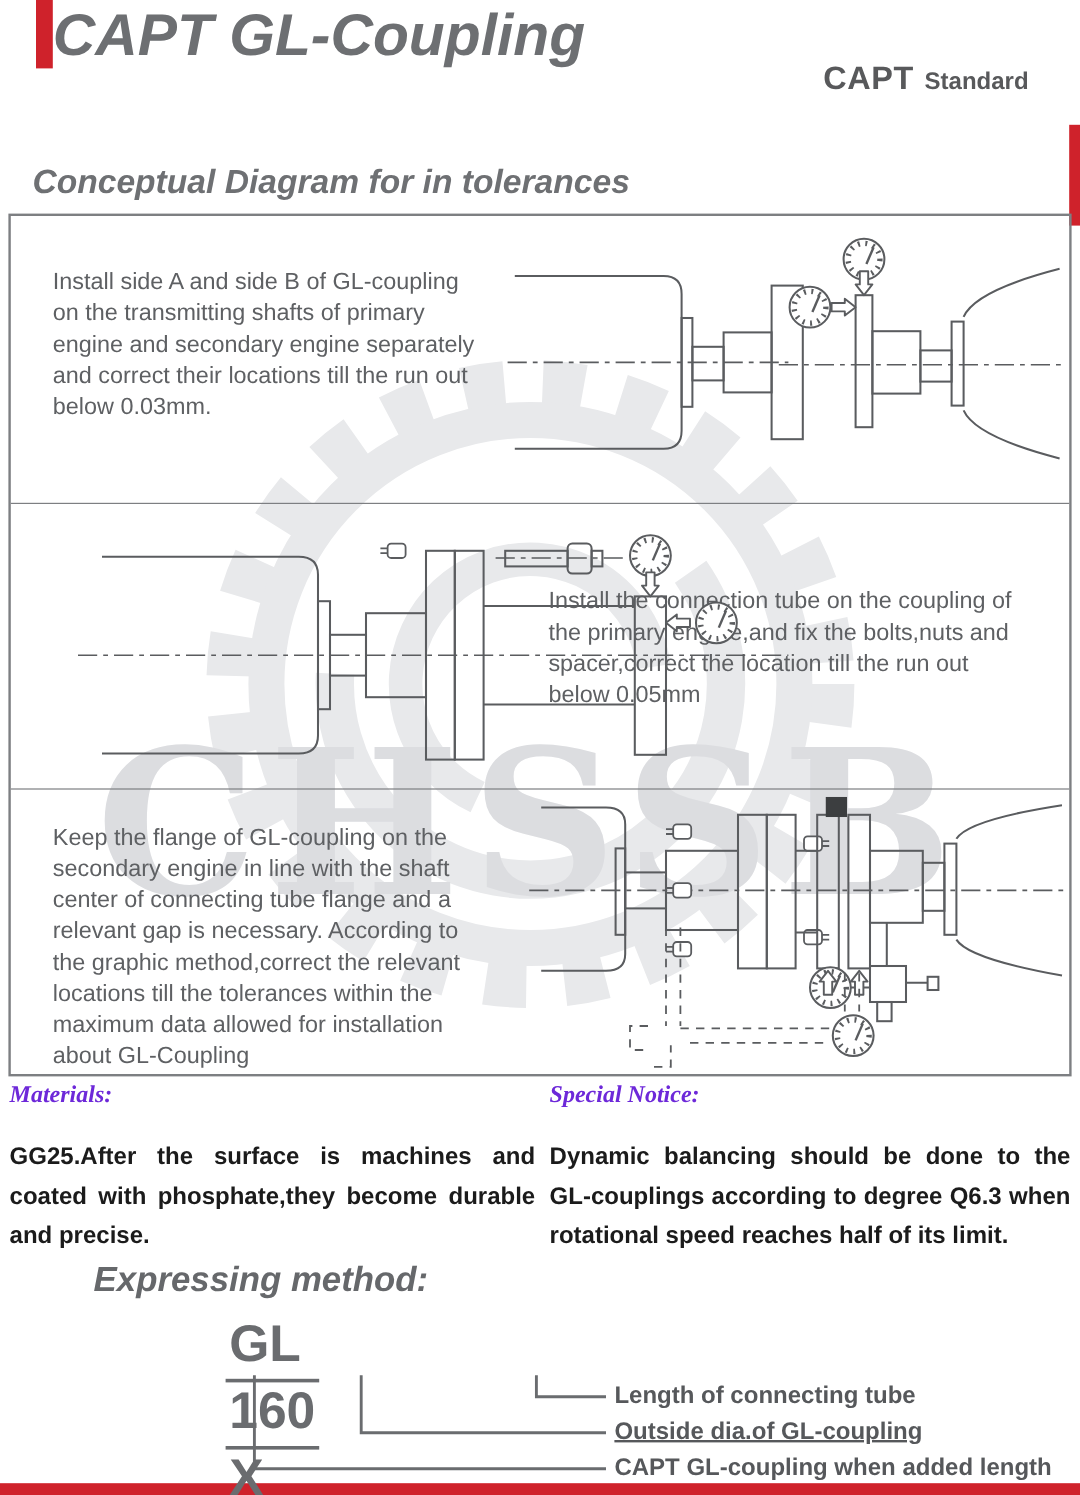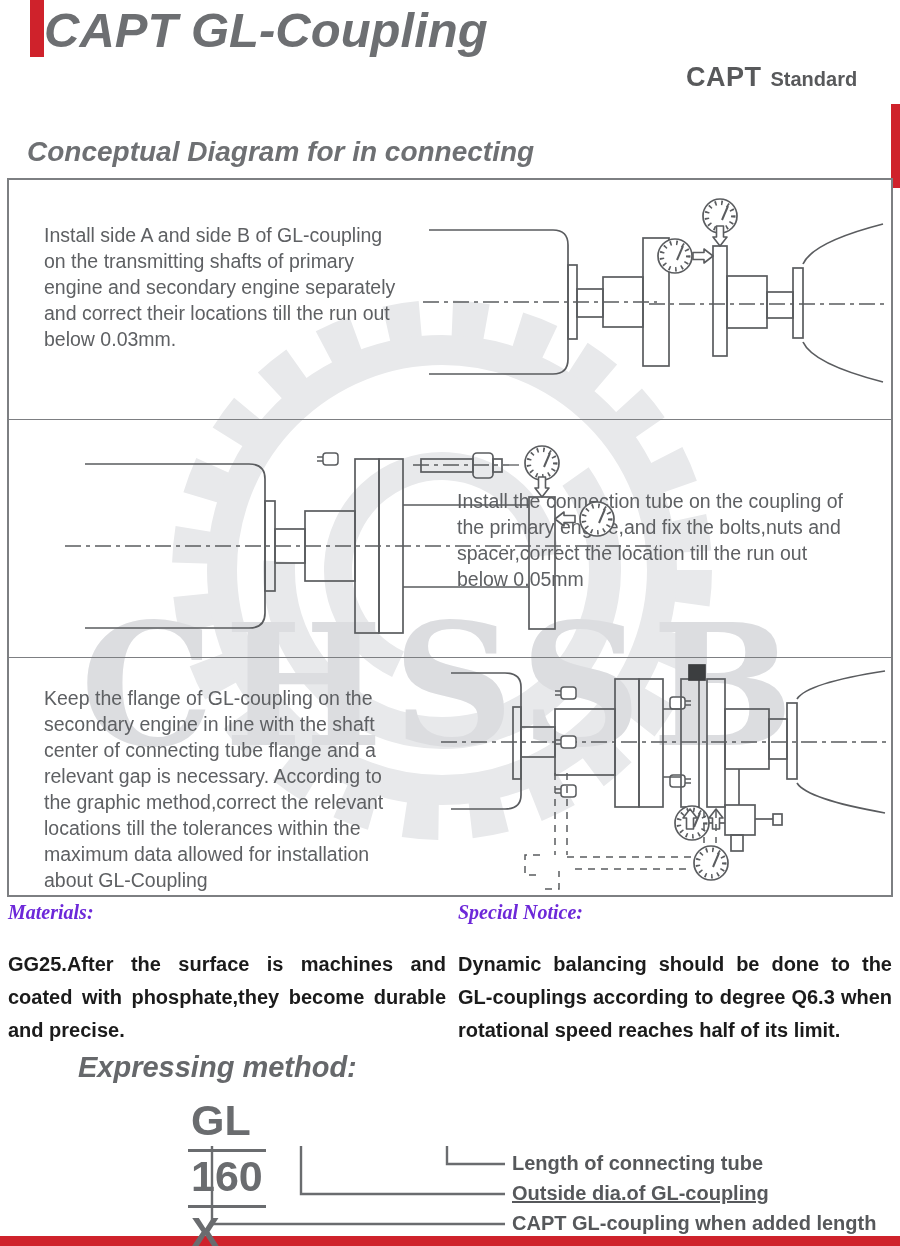--- a/index.html
+++ b/index.html
@@ -6,21 +6,21 @@
   .page{position:relative;width:900px;height:1246px;background:#fff;overflow:hidden;
         font-family:"Liberation Sans", sans-serif;}
   .abs{position:absolute;}
 
   
   .redbar{background:#cf222b;}
 
   
   .main-title{left:44px;top:2px;font-size:49px;font-weight:bold;font-style:italic;
       color:#6d6f72;letter-spacing:0px;white-space:nowrap;}
-  .brand{left:686px;top:50px;display:flex;align-items:baseline;gap:9px;color:#58595b;white-space:nowrap;margin-top:12px;}
+  .brand{left:686px;top:50px;display:flex;align-items:baseline;gap:9px;color:#58595b;white-space:nowrap;}
   .brand b{font-size:27px;font-weight:bold;letter-spacing:0.5px;}
   .brand span{font-size:20px;font-weight:bold;}
 
   .section-title{left:27px;top:136px;font-size:28px;font-weight:bold;font-style:italic;
       color:#6e7073;white-space:nowrap;}
 
   
   .panel{left:7px;top:178px;width:882px;height:715px;border:2px solid #7d7f82;background:transparent;}
   .divider{left:0;width:882px;height:0;border-top:1.5px solid #7d7f82;}
 
@@ -72,21 +72,21 @@
   <div class="abs redbar" style="left:30px;top:0;width:14px;height:57px;"></div>
   <div class="abs redbar" style="left:891px;top:104px;width:9px;height:84px;"></div>
   <div class="abs redbar" style="left:0;top:1236px;width:900px;height:10px;"></div>
 
   <div class="abs main-title">CAPT GL-Coupling</div>
   <div class="abs brand">
     <b>CAPT</b>
     <span>Standard</span>
   </div>
 
-  <div class="abs section-title">Conceptual Diagram for in connecting</div>
+  <div class="abs section-title">Conceptual Diagram for in tolerances</div>
 
   <div class="abs panel">
 
     <svg class="wm abs" width="882" height="715" viewBox="0 0 882 715" style="left:0;top:0;">
       <circle cx="433" cy="390" r="250" stroke-width="40" stroke-dasharray="34 32"></circle>
       <circle cx="433" cy="390" r="220" stroke-width="30"></circle>
       <circle cx="433" cy="390" r="163" stroke-width="32" stroke-dasharray="620 404" transform="rotate(-35 433 390)"></circle>
       <circle cx="433" cy="390" r="104" stroke-width="28" stroke-dasharray="430 224" transform="rotate(115 433 390)"></circle>
       <text x="433" y="565" text-anchor="middle">CHSSB</text>
     </svg>

